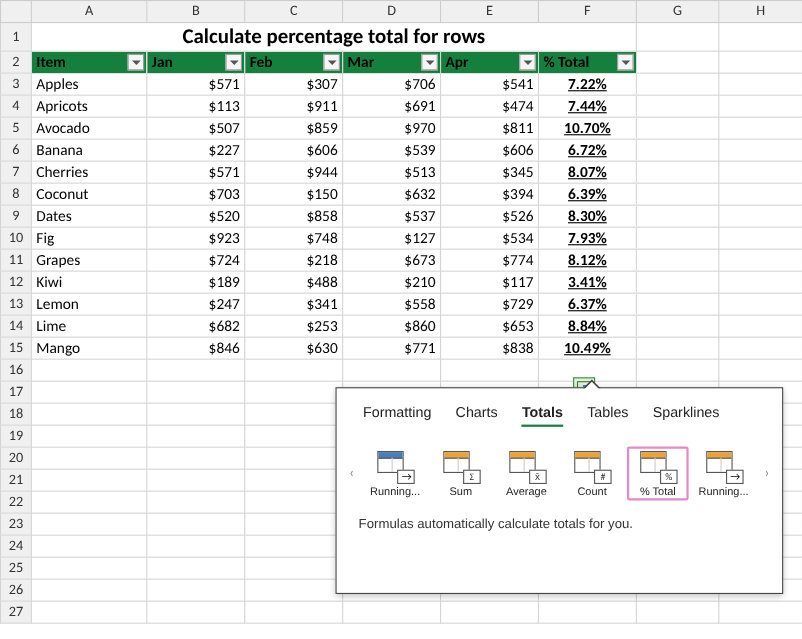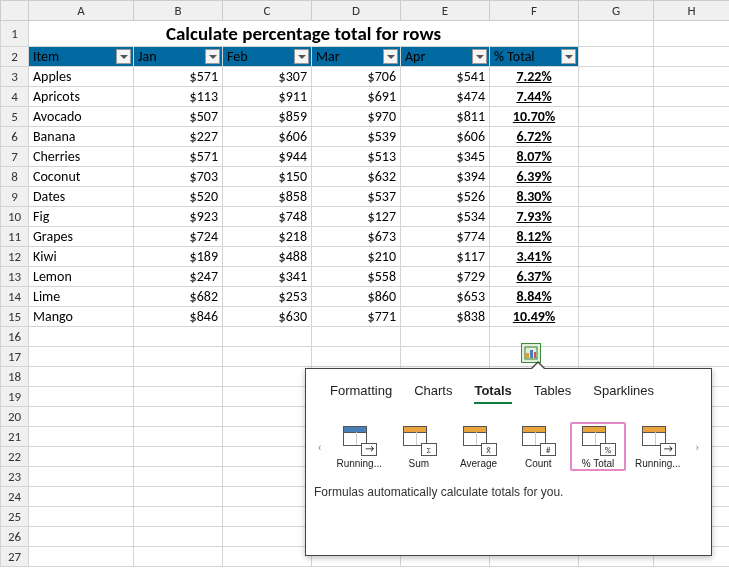--- a/index.html
+++ b/index.html
@@ -43,22 +43,22 @@
     border: 1px solid #ccc;
     width: 28px;
   }
   .corner { background: #f0f0f0; border: 1px solid #ccc; width: 28px; }
   .title-cell {
     font-weight: bold;
     font-size: 19px;
     text-align: center;
   }
   .hdr-cell {
-    font-weight: normal;
-    background: #0369a1;
+    font-weight: bold;
+    background: #15803d;
     position: relative;
   }
   .filter-btn {
     position: absolute;
     right: 2px;
     top: 2px;
     width: 15px;
     height: 15px;
     border: 1px solid #999;
     background: #f5f5f5;
@@ -86,21 +86,21 @@
     border: 1px solid #3a8b3a;
     background: #e2efda;
     display: flex;
     align-items: center;
     justify-content: center;
     font-size: 11px;
   }
   .popup {
     position: absolute;
     left: 305px;
-    top: 368px;
+    top: 352px;
     width: 407px;
     height: 188px;
     background: #fff;
     border: 1px solid #444;
     box-shadow: 0 2px 6px rgba(0,0,0,0.25);
   }
   .popup-arrow {
     position: absolute;
     top: -8px;
     left: 224px;
@@ -214,21 +214,21 @@
     content: "→";
     position: absolute;
     left: 3px; top: -2px;
     font-size: 10px;
   }
   .opt-icon.blue .grid::before { background: #4a7ebb; }
   .hint {
     font-family: "Segoe UI", Arial, sans-serif;
     font-size: 12px;
     color: #333;
-    padding: 14px 0 0 8px;
+    padding: 14px 0 0 20px;
   }
 </style>
 </head>
 <body>
 
 <table class="sheet">
   <colgroup>
     <col style="width:28px">
       <col style="width:105px">
       <col style="width:89px">

